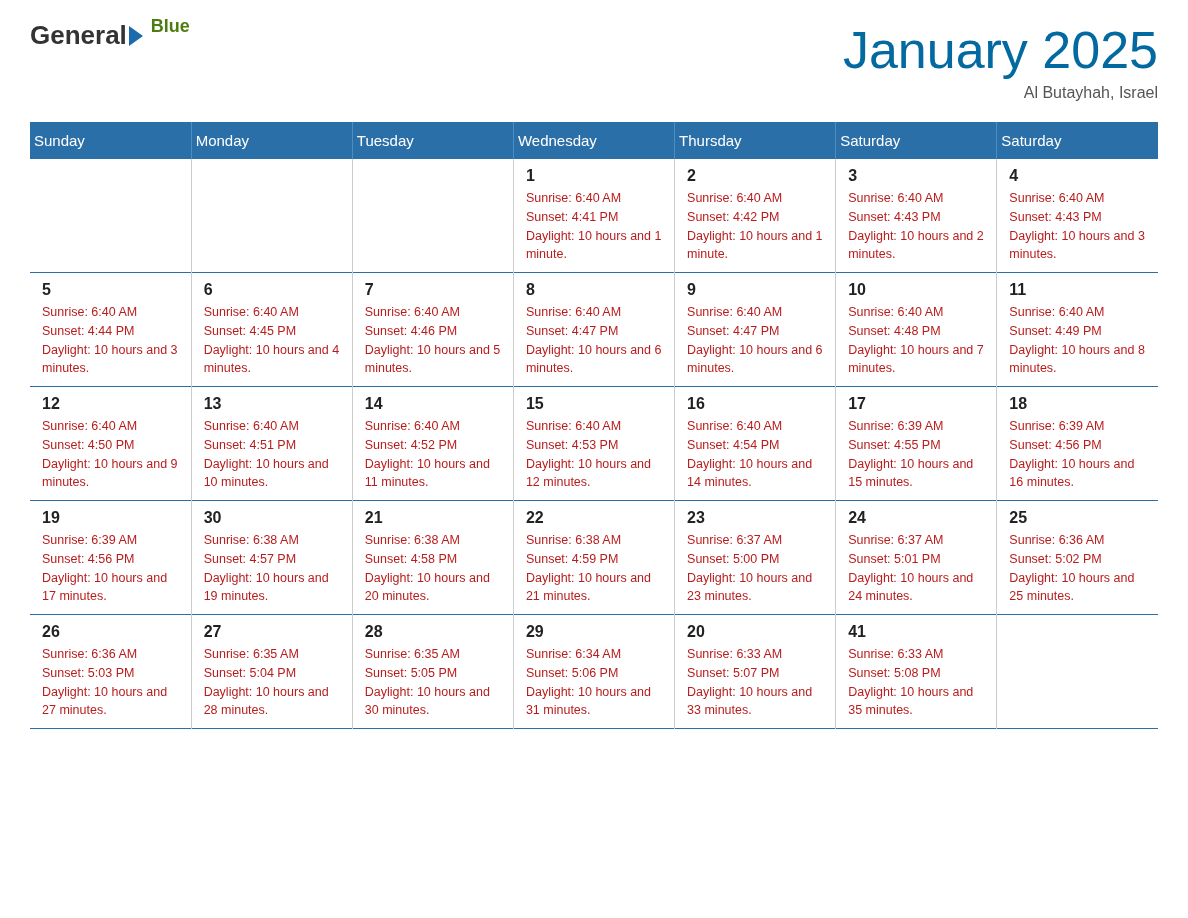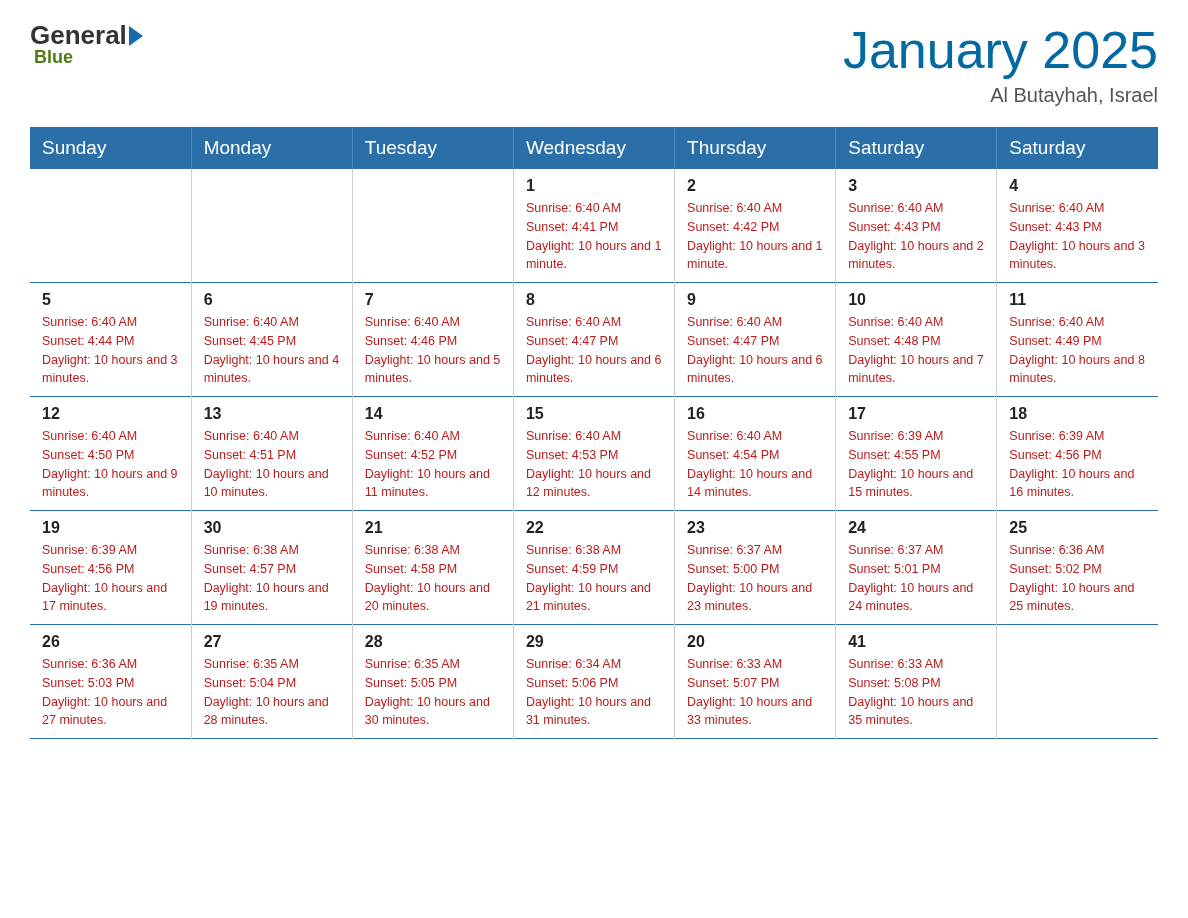--- a/index.html
+++ b/index.html
@@ -11,21 +11,21 @@
       min-height: 918px;
     }
     .header {
       display: flex;
       justify-content: space-between;
       align-items: flex-start;
       margin-bottom: 20px;
     }
     .logo {
       display: flex;
-      flex-direction: column;
+      flex-direction: row;
       align-items: flex-start;
     }
     .logo-text {
       display: flex;
       align-items: center;
       font-size: 26px;
       font-weight: bold;
       color: #333;
     }
     .logo-triangle {
@@ -47,36 +47,36 @@
     }
     .title-section {
       text-align: right;
     }
     .main-title {
       font-size: 52px;
       font-weight: normal;
       color: #0369a1;
     }
     .subtitle {
-      font-size: 20px;
+      font-size: 16px;
       color: #555;
       margin-top: 4px;
     }
     .calendar {
       width: 100%;
       border-collapse: collapse;
     }
     .calendar thead tr {
       background-color: #2a6fa8;
     }
     .calendar thead th {
       color: #ffffff;
-      padding: 10px 12px;
+      padding: 10px 4px;
       text-align: left;
-      font-size: 19px;
+      font-size: 15px;
       font-weight: normal;
       border-right: 1px solid #4a8fc4;
     }
     .calendar thead th:last-child {
       border-right: none;
     }
     .calendar tbody tr {
       border-bottom: 1px solid #2a6fa8;
     }
     .calendar tbody td {

